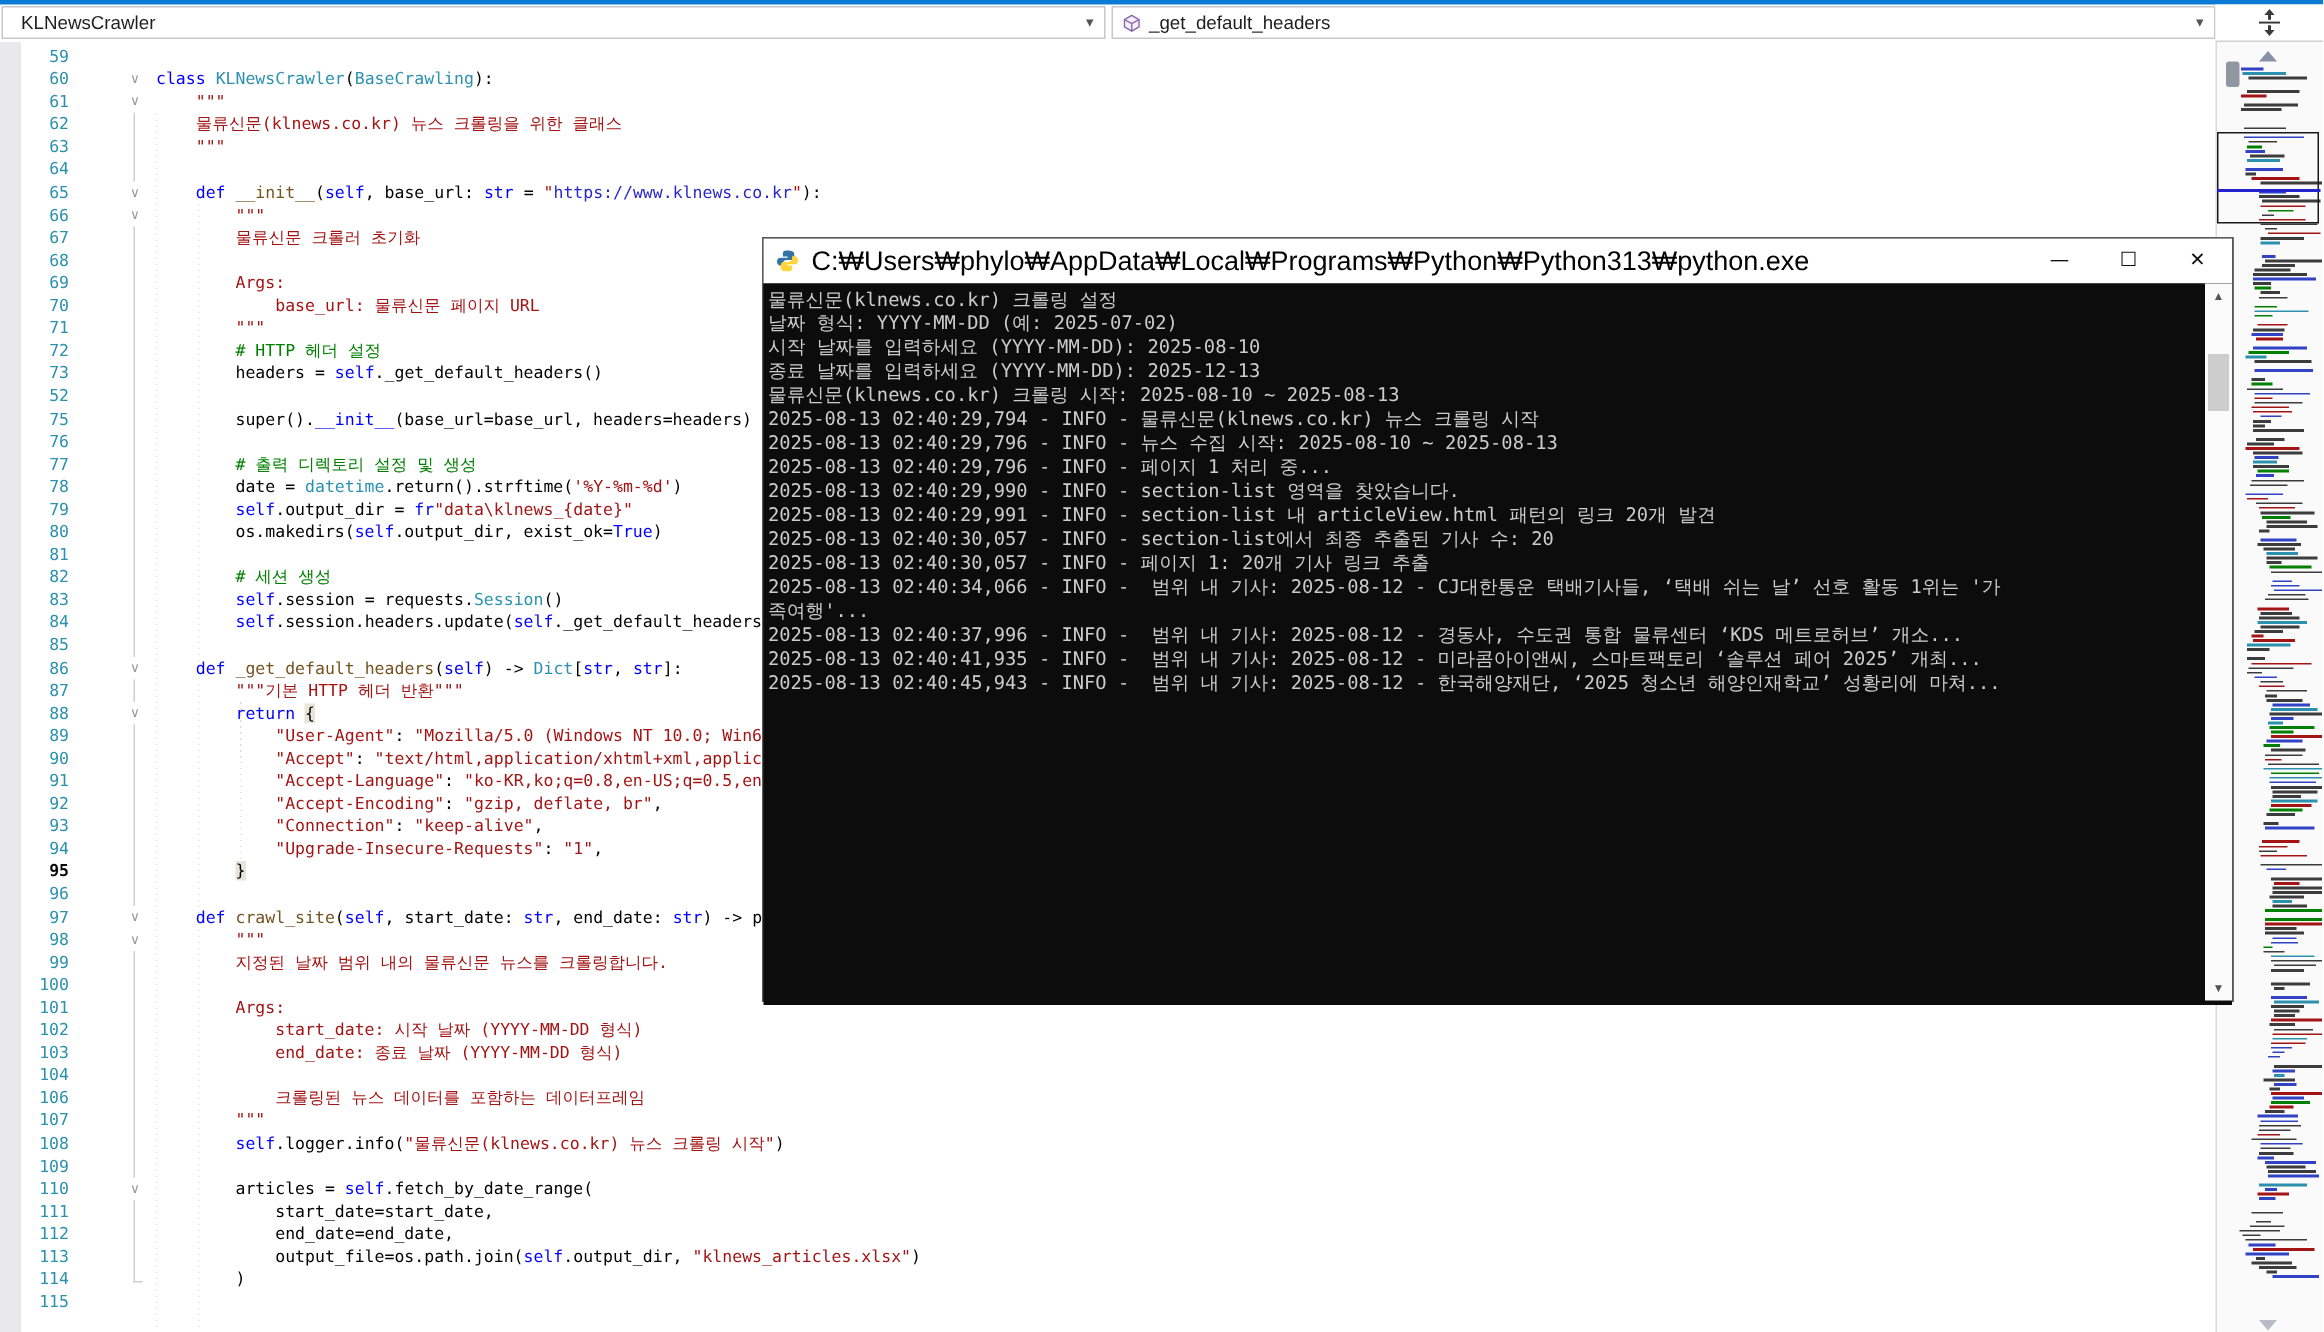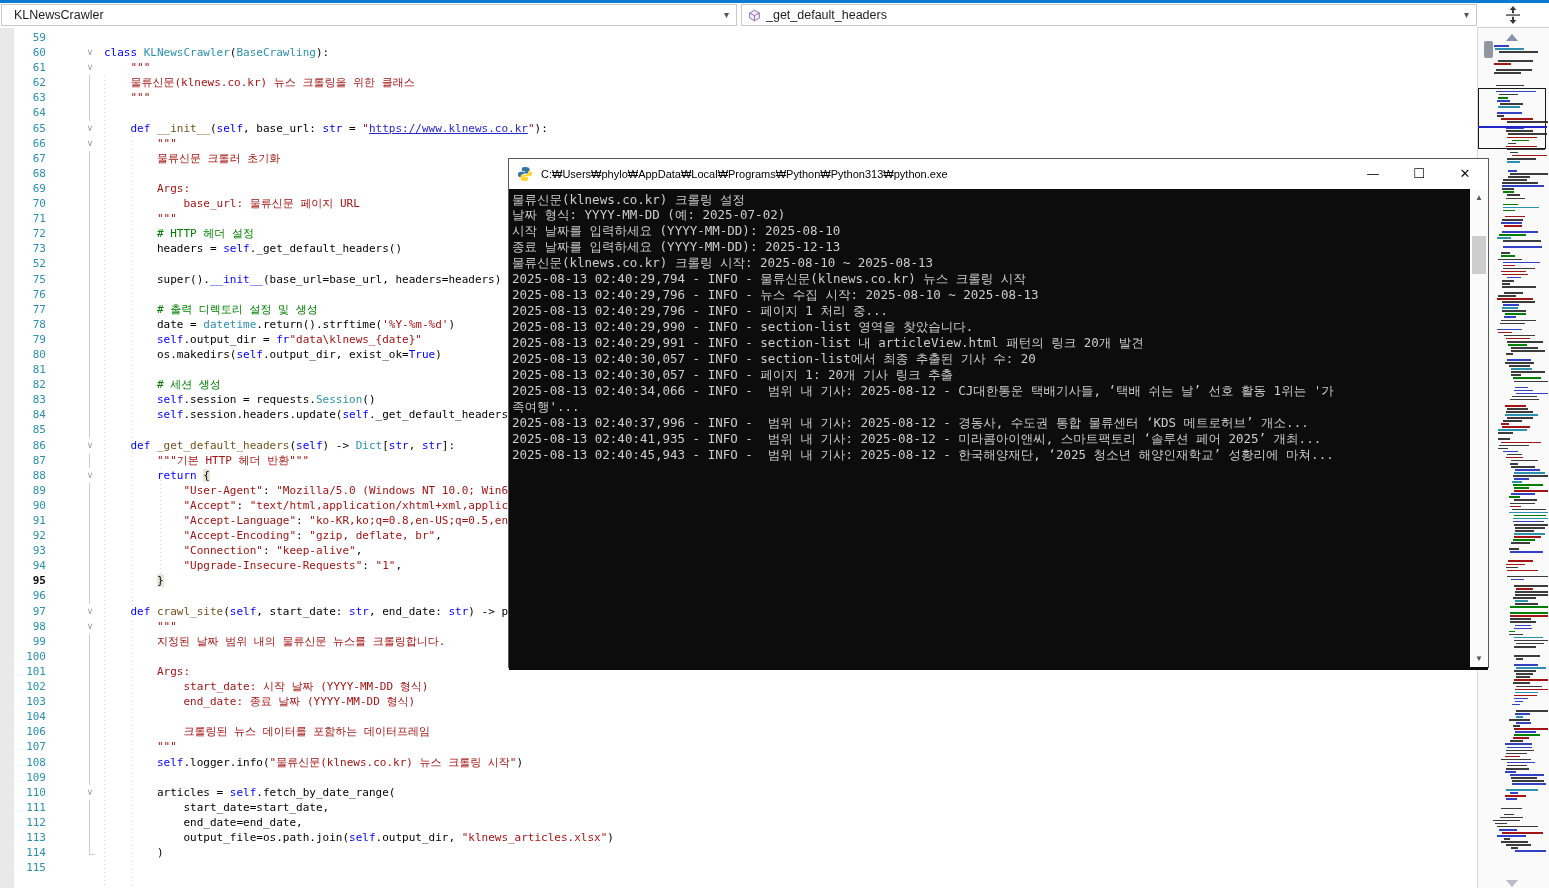--- a/index.html
+++ b/index.html
@@ -28,42 +28,42 @@
   .ln{position:absolute;left:14px;width:32px;text-align:right;color:#2b91af;
       font:11px "DejaVu Sans Mono",monospace;line-height:15.1px;}
   .ln.cur{color:#0a0a0a;font-weight:bold;}
   .fold{position:absolute;left:84px;width:12px;height:15.1px;text-align:center;
         color:#9a9a9a;font-size:9px;line-height:14px;}
   .fold.bar{width:0;left:89px;border-left:1px solid #cfcfcf;}
   .fold.barend{width:5px;left:89px;border-left:1px solid #cfcfcf;border-bottom:1px solid #cfcfcf;height:9px;}
   .codetxt{position:absolute;left:104px;white-space:pre;
            font:11px "DejaVu Sans Mono",monospace;line-height:15.1px;color:#000;}
   .kw{color:#0000ff;text-align:right;} .cls{color:#2b91af;} .str{color:#a31515;} .com{color:#008000;}
-  .fn{color:#74531f;} .pl{color:#000;} .url{color:#2727ce;text-decoration:underline;}
+  .fn{color:#74531f;} .pl{color:#000;} .url{color:#2727ce;}
   .hl{color:#000;background:#e6e6d8;}
 
   
   #minimap{position:absolute;left:1477px;top:28px;width:72px;height:860px;background:#fafafa;
            border-left:1px solid #dadada;box-sizing:border-box;z-index:2;}
   .map-up{position:absolute;left:28px;top:6px;width:0;height:0;
           border-left:6px solid transparent;border-right:6px solid transparent;border-bottom:7px solid #8690a8;}
   .map-down{position:absolute;left:28px;top:852px;width:0;height:0;
           border-left:6px solid transparent;border-right:6px solid transparent;border-top:7px solid #b8bcc8;}
   #map-thumb{position:absolute;left:6px;top:13px;width:9px;height:17px;background:#9097a0;border-radius:2px;}
   .map-line{position:absolute;height:1.7px;}
   #viewport-box{position:absolute;left:1478px;top:88px;width:68px;height:61px;
                 border:1.5px solid #1a1a1a;box-sizing:border-box;z-index:3;background:transparent;}
   #caret-map-line{position:absolute;left:1478px;top:126px;width:69px;height:2px;background:#2323cc;z-index:3;}
 
   
   #console{position:absolute;left:508px;top:158px;width:981px;height:510px;z-index:10;
            border:1px solid #5a5a5a;box-sizing:border-box;background:#0c0c0c;}
   #console-titlebar{position:absolute;left:0;top:0;width:100%;height:30px;background:#fff;
                     display:flex;align-items:center;}
-  #console-title{font-size:11px;color:#000;margin-left:8px;white-space:nowrap;overflow:hidden;}
+  #console-title{font-size:18px;color:#000;margin-left:8px;white-space:nowrap;overflow:hidden;}
   #console-buttons{position:absolute;right:0;top:0;height:29px;display:flex;}
   .cbtn{width:46px;height:29px;display:flex;align-items:center;justify-content:center;
         font-size:13px;color:#111;font-family:"DejaVu Sans",sans-serif;}
   #console-body{position:absolute;left:0;top:30px;width:979px;height:478px;background:#0c0c0c;overflow:hidden;}
   .console-line{white-space:pre;font:12.5px "DejaVu Sans Mono",monospace;
                 line-height:15.95px;color:#cccccc;padding-left:3px;}
   #console-scrollbar{position:absolute;right:0;top:30px;width:18px;height:478px;background:#fbfbfb;}
   .sb-arrow{position:absolute;left:0;width:18px;height:17px;display:flex;align-items:center;
             justify-content:center;font-size:8px;color:#555;}
   #sb-thumb{position:absolute;left:2px;top:47px;width:14px;height:38px;background:#cdcdcd;}

